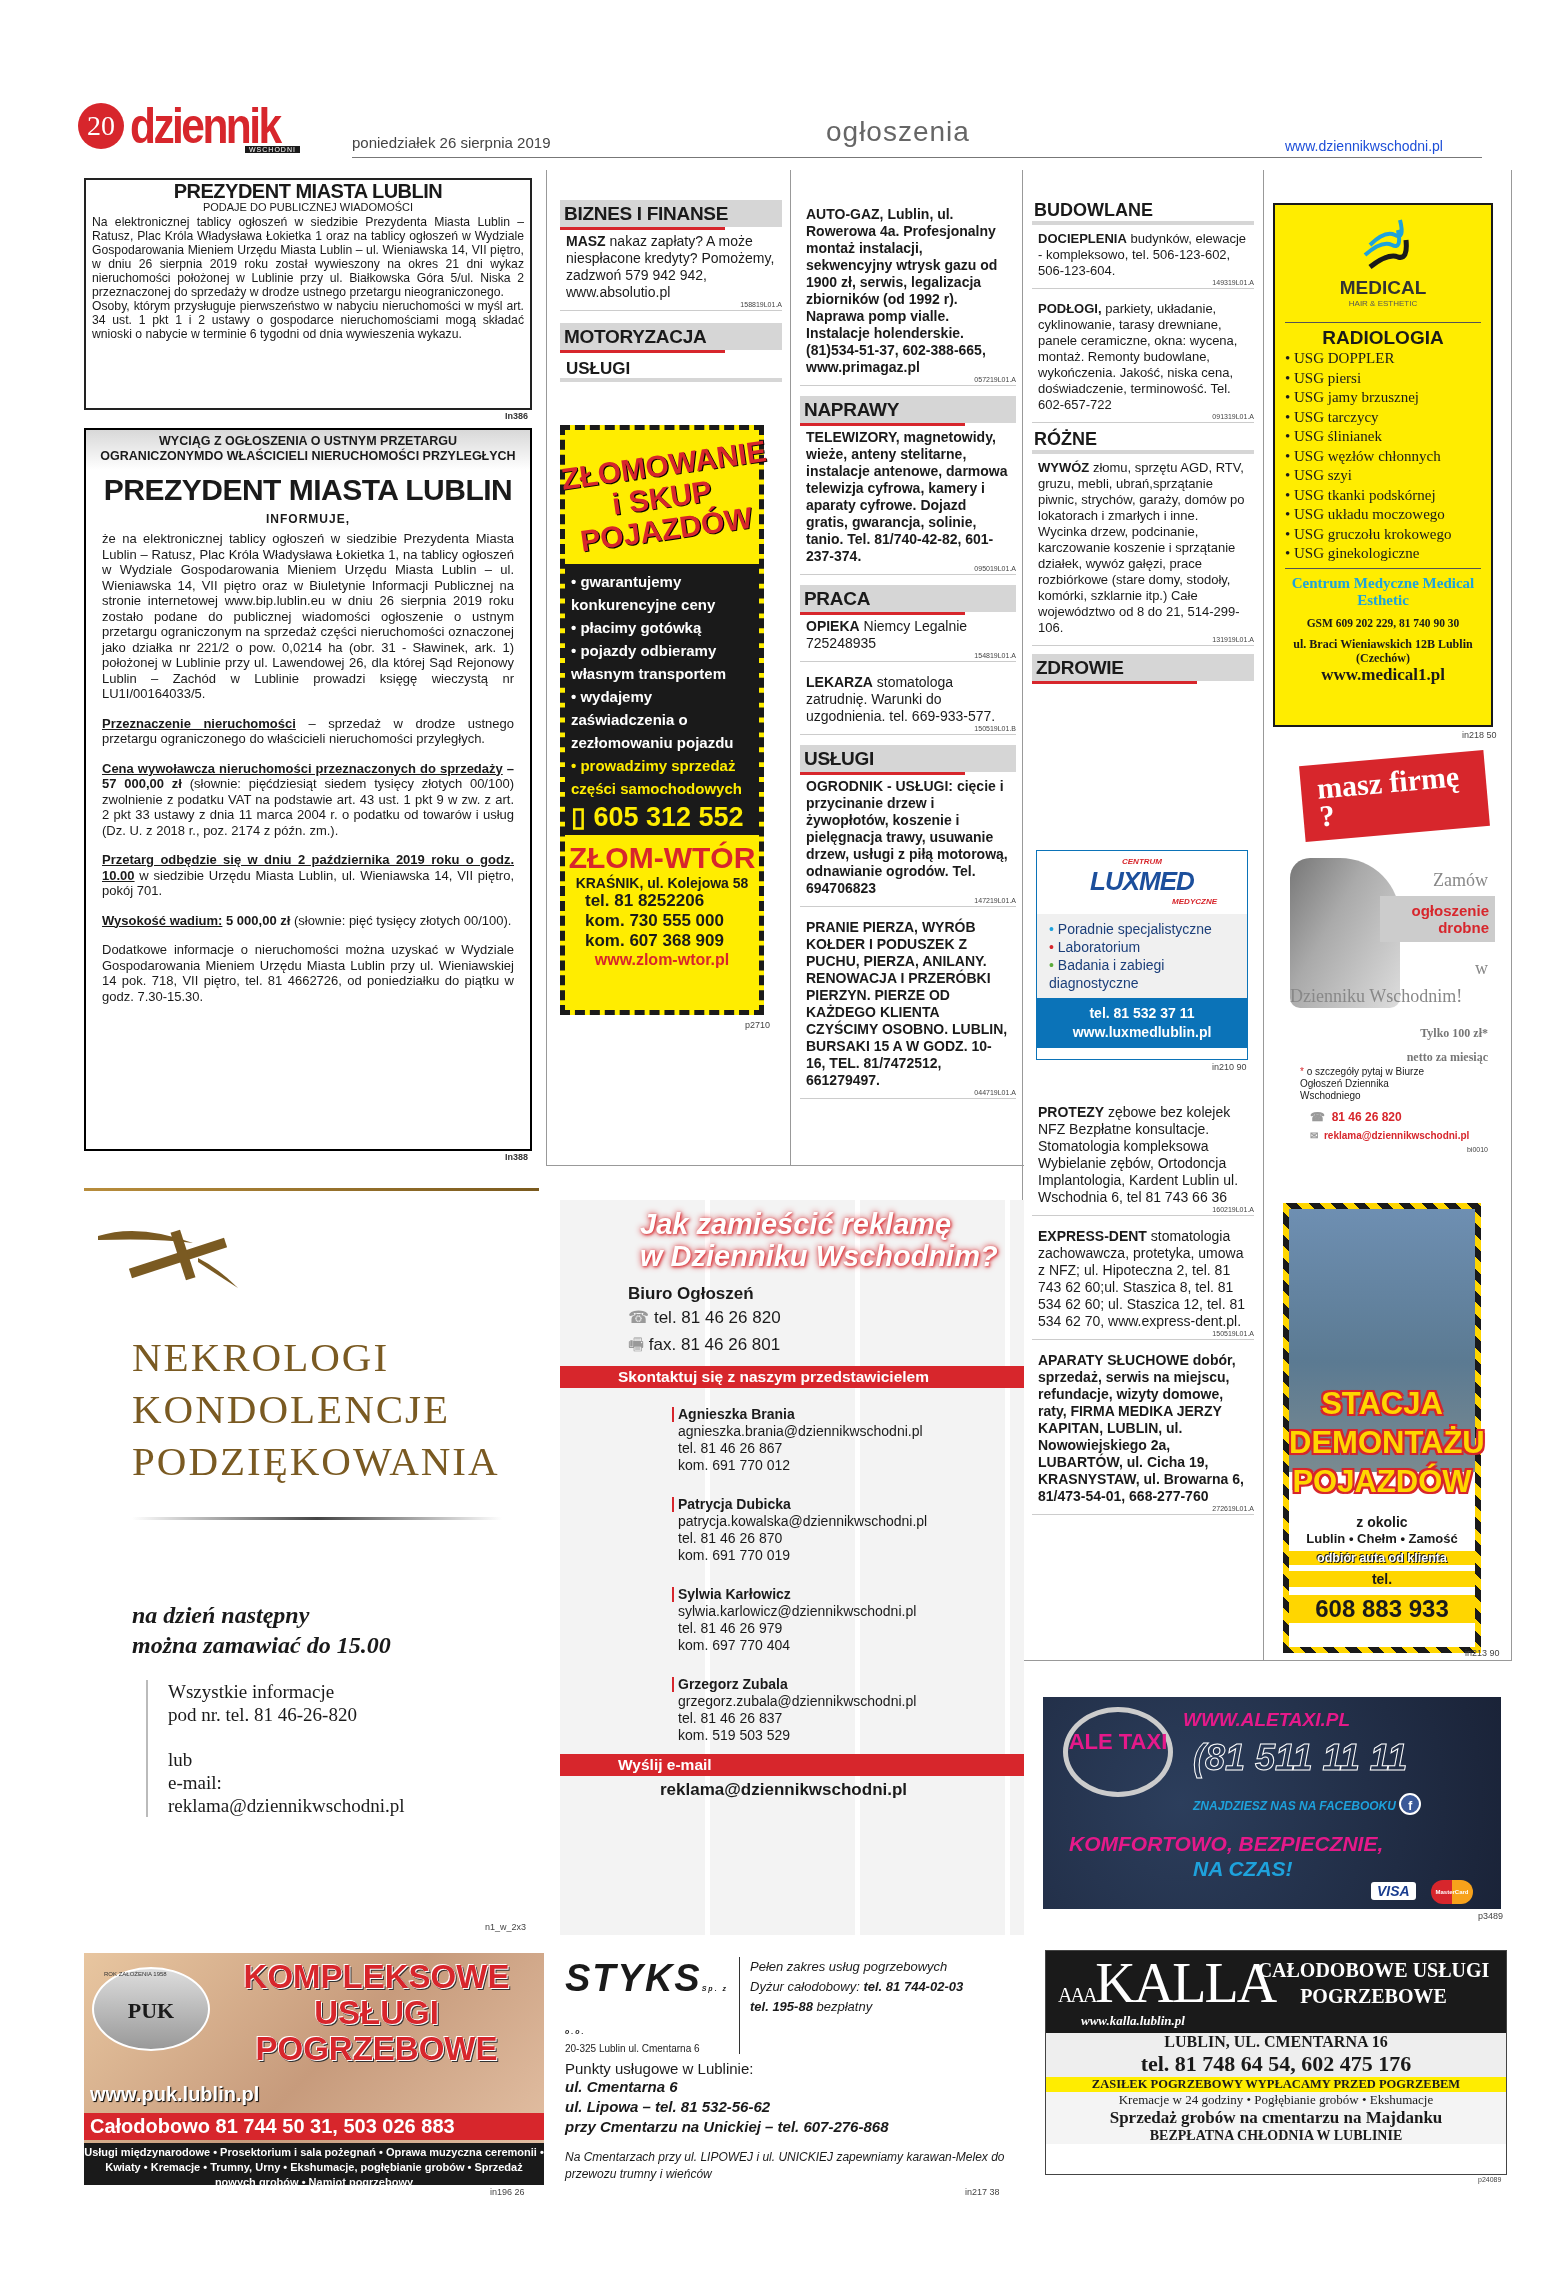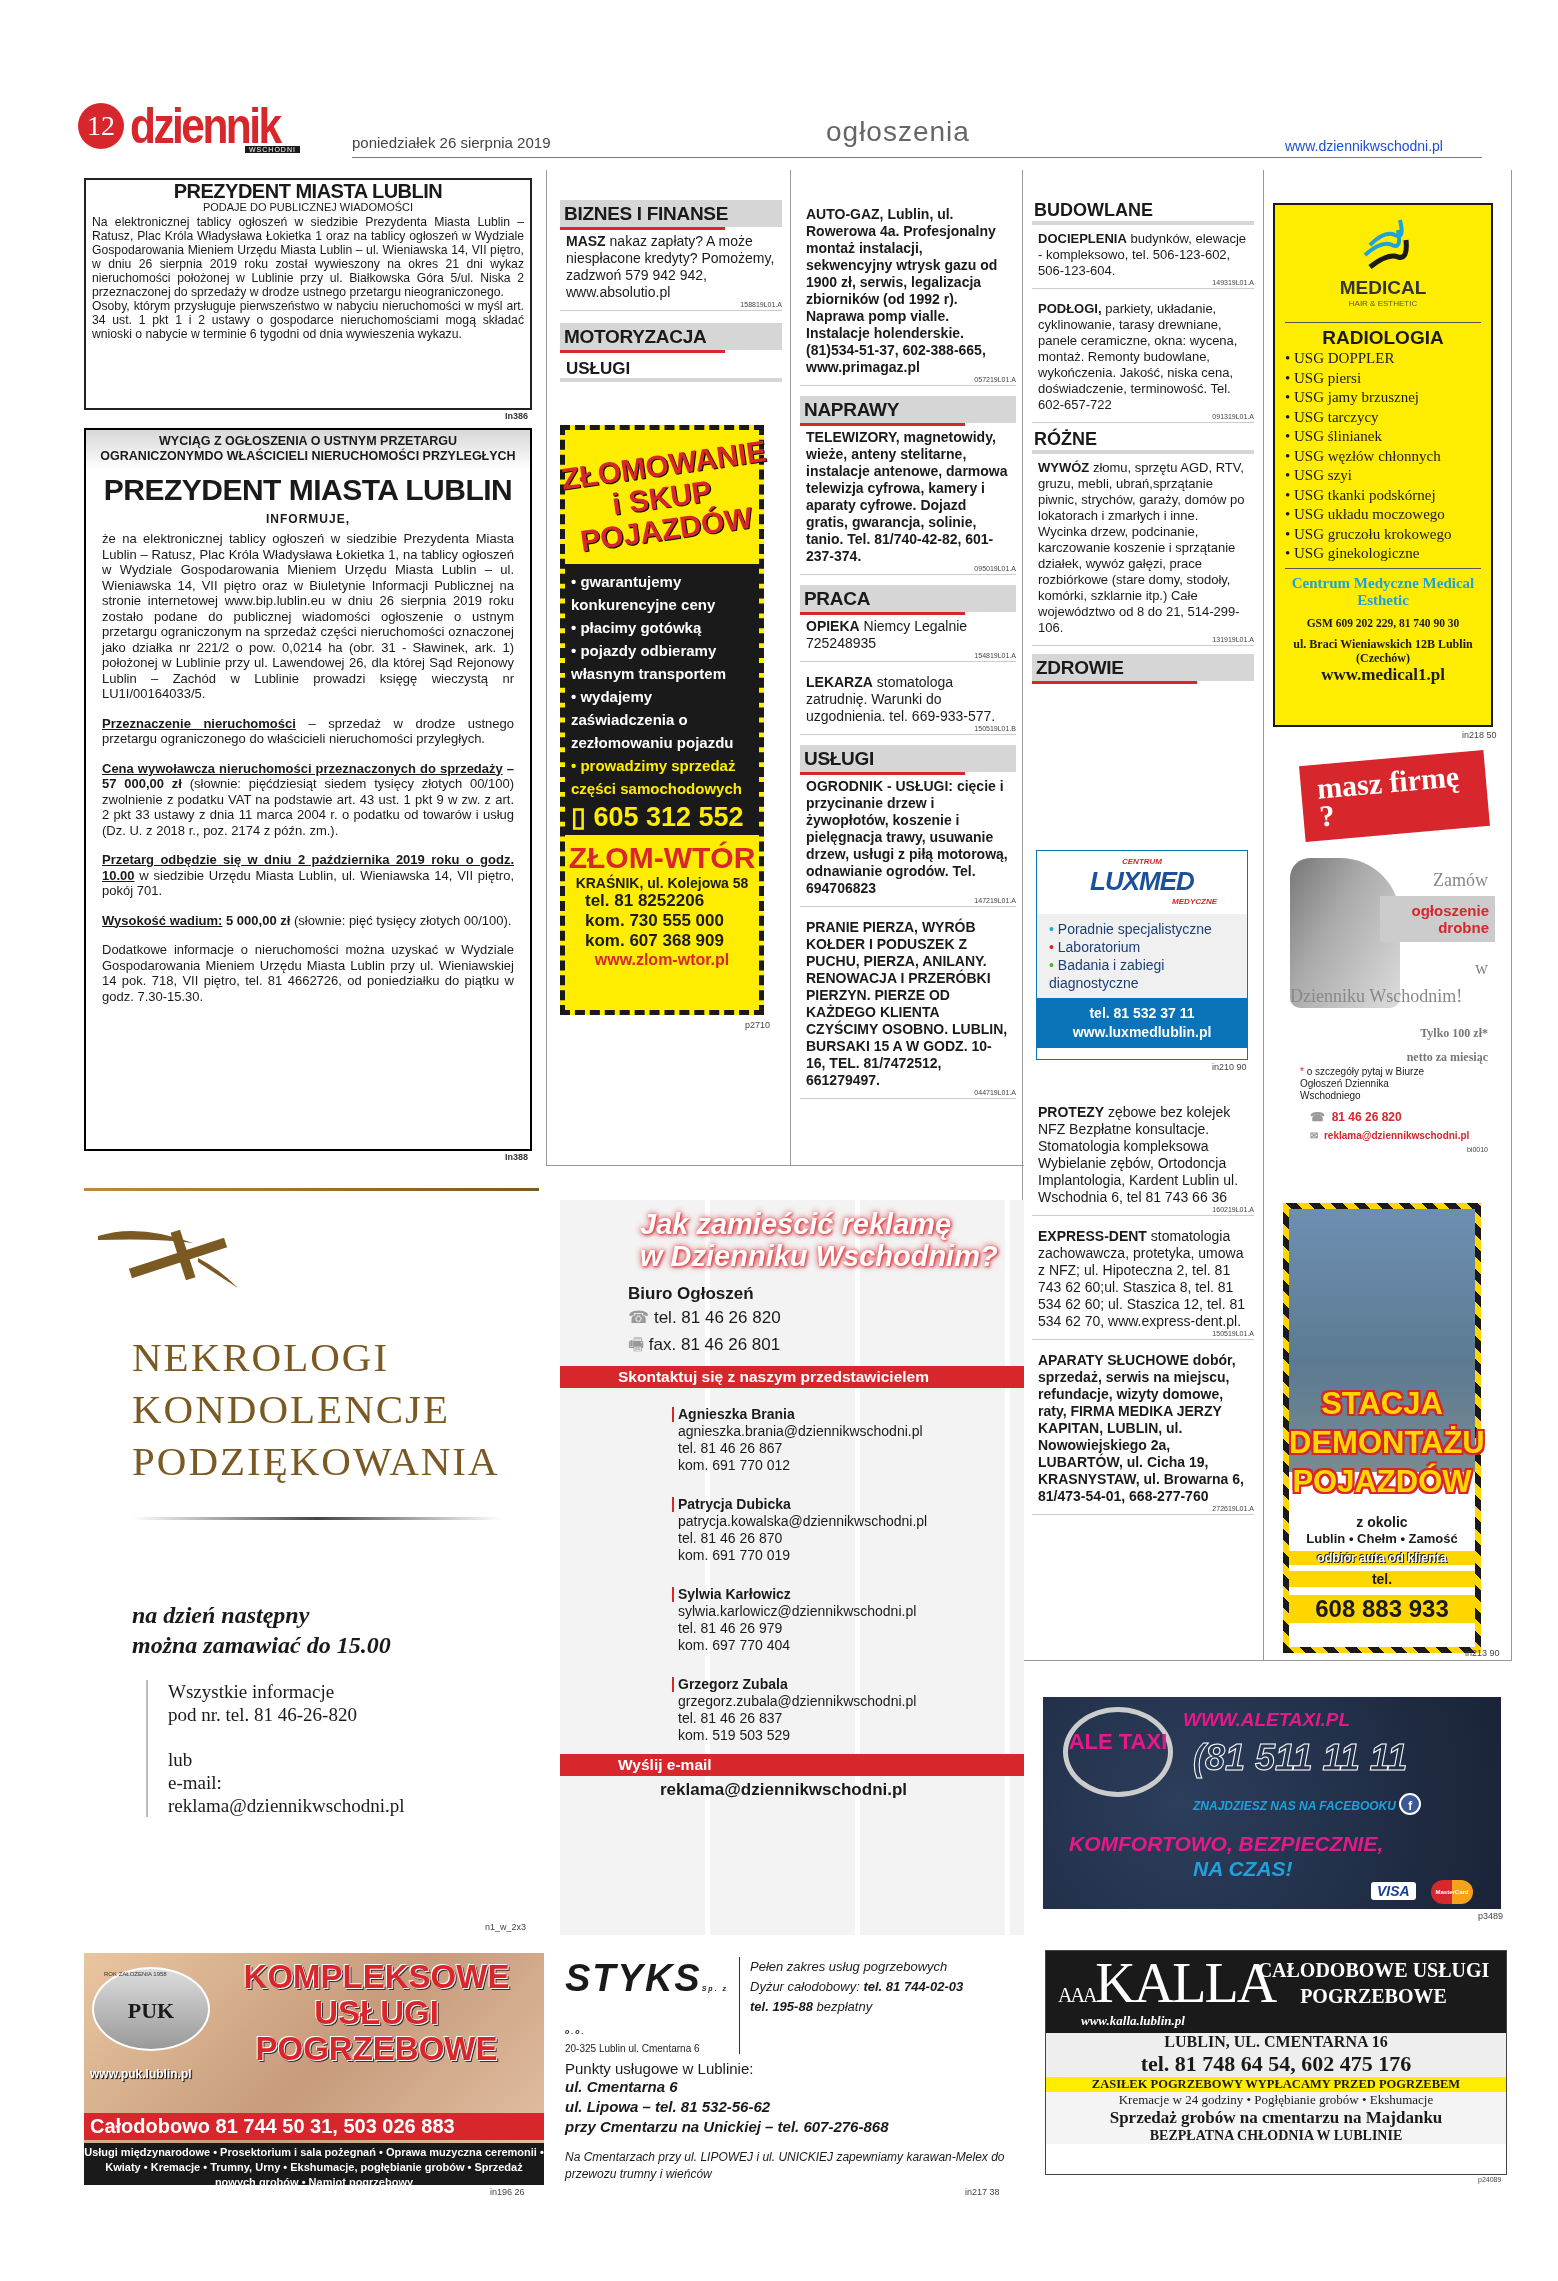--- a/index.html
+++ b/index.html
@@ -93,21 +93,21 @@
   .nek { left: 84px; top: 1188px; width: 460px; height: 715px; }
   .nek .topline { height: 3px; background: linear-gradient(90deg, #b88d3c, #7a5a1e); width: 455px; }
   .nek .big { font-family: "Liberation Serif", serif; color: #7a5a22; font-size: 41px; line-height: 52px; letter-spacing: 2px; margin: 140px 0 0 48px; }
   .nek .it { font-family: "Liberation Serif", serif; font-style: italic; font-weight: bold; font-size: 24px; line-height: 30px; margin: 92px 0 0 48px; }
   .nek .info { font-family: "Liberation Serif", serif; font-size: 19px; line-height: 23px; margin: 20px 0 0 62px; padding-left: 20px; border-left: 2px solid #bbb; }
 
   
   .puk { left: 84px; top: 1953px; width: 460px; height: 232px; background: linear-gradient(135deg, #e8c6a0, #c79b7c, #e6c4a8); }
   .puk .logo-oval { position: absolute; left: 8px; top: 14px; width: 118px; height: 84px; border-radius: 50%; background: linear-gradient(#ddd, #999); border: 2px solid #fff; text-align: center; font-family: "Liberation Serif", serif; font-weight: bold; font-size: 22px; line-height: 84px; }
   .puk .h { position: absolute; left: 130px; top: 6px; width: 325px; color: #d7262c; font-weight: bold; font-size: 33px; line-height: 36px; text-align: center; text-shadow: 1px 1px 0 #fff, -1px -1px 0 #fff, 2px 2px 0 #333; }
-  .puk .url { position: absolute; left: 6px; top: 114px; color: #fff; font-weight: bold; font-size: 12px; text-shadow: 1px 1px 1px #000; }
+  .puk .url { position: absolute; left: 6px; top: 130px; color: #fff; font-weight: bold; font-size: 20px; text-shadow: 1px 1px 1px #000; }
   .puk .call { position: absolute; left: 0; top: 160px; width: 460px; background: #d7262c; color: #fff; font-weight: bold; font-size: 20px; padding: 2px 6px; }
   .puk .blk { position: absolute; left: 0; top: 198px; width: 460px; height: 64px; background: #1a1a1a; color: #fff; font-weight: bold; font-size: 11px; text-align: center; line-height: 15px; padding-top: 2px; }
 
   
   .styks { left: 565px; top: 1957px; width: 460px; }
   .styks .logo-s { font-size: 38px; font-style: italic; font-weight: bold; letter-spacing: 2px; }
 
   
   .kalla { left: 1045px; top: 1950px; width: 462px; height: 225px; border: 1px solid #444; font-family: "Liberation Serif", serif; }
   .kalla .top { background: #1a1a1a; color: #fff; height: 82px; position: relative; }
@@ -123,21 +123,21 @@
   .taxi .ph { position: absolute; left: 150px; top: 40px; font-style: italic; font-size: 36px; font-weight: bold; color: transparent; -webkit-text-stroke: 1px #fff; }
   .taxi .fb { position: absolute; left: 150px; top: 96px; color: #1ea2dc; font-weight: bold; font-style: italic; font-size: 12px; }
   .taxi .slo { position: absolute; left: 26px; top: 135px; color: #e5198a; font-weight: bold; font-style: italic; font-size: 21px; }
   .taxi .slo2 { position: absolute; left: 150px; top: 160px; color: #1ea2dc; font-weight: bold; font-style: italic; font-size: 21px; }
 
   .tiny { font-size: 9px; color: #444; }
 </style>
 </head>
 <body>
 
-<div class="abs page-num">12</div>
+<div class="abs page-num">20</div>
 <div class="abs logo">dziennik</div>
 <div class="abs logo-sub">WSCHODNI</div>
 <div class="abs date">poniedziałek 26 sierpnia 2019</div>
 <div class="abs section-title">ogłoszenia</div>
 <div class="abs site-url">www.dziennikwschodni.pl</div>
 <div class="abs header-line"></div>
 
 <div class="abs vline" style="left:546px; top:170px; height:995px;"></div>
 <div class="abs vline" style="left:1022px; top:170px; height:1490px;"></div>
 <div class="abs vline" style="left:1263px; top:170px; height:1490px;"></div>

